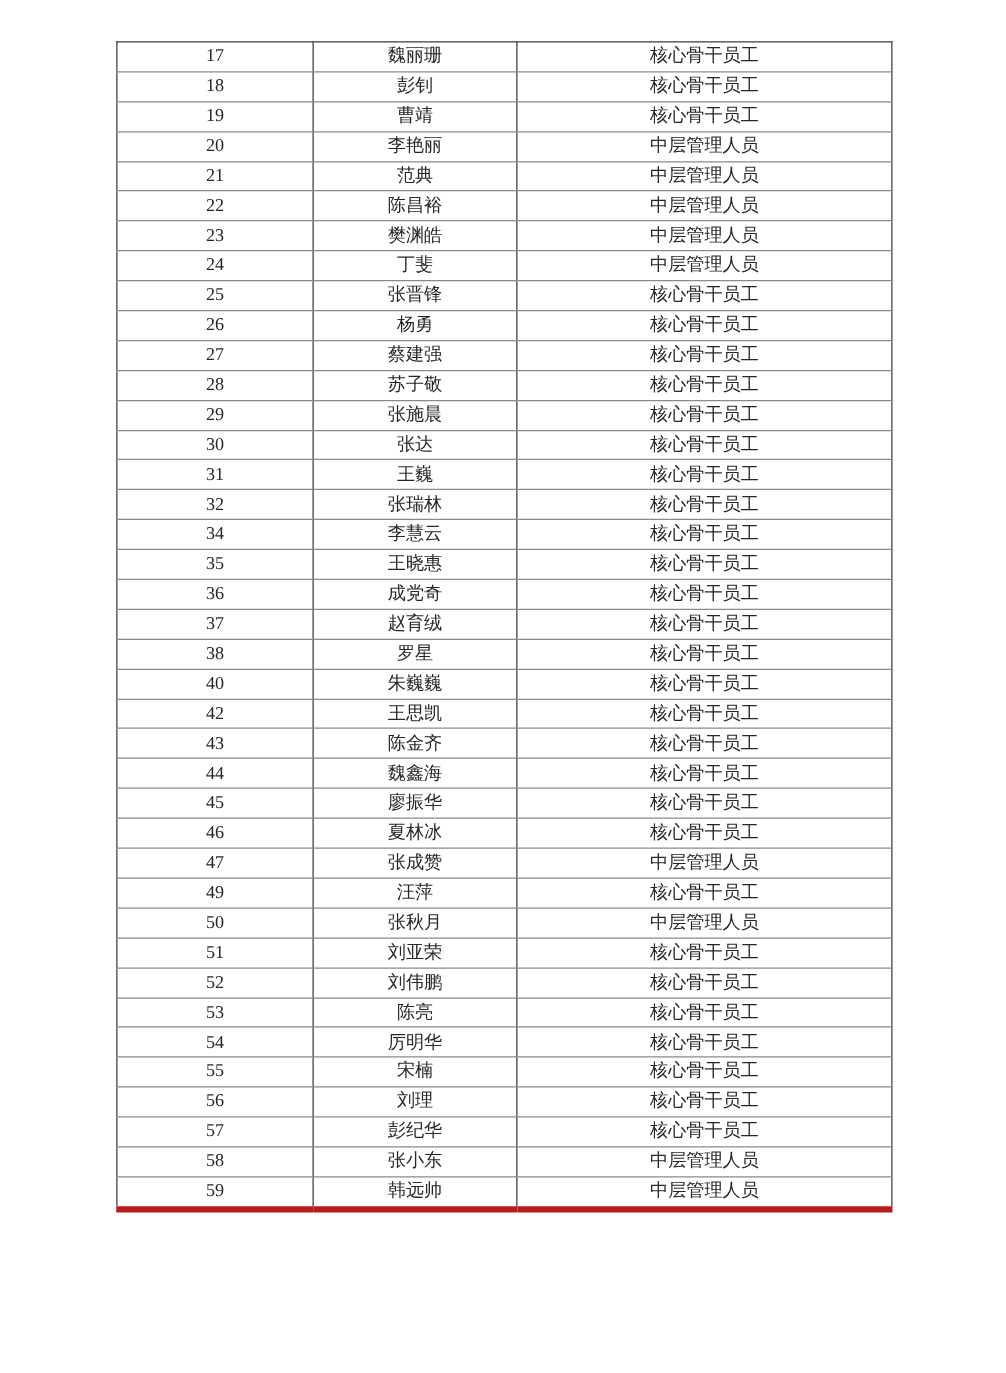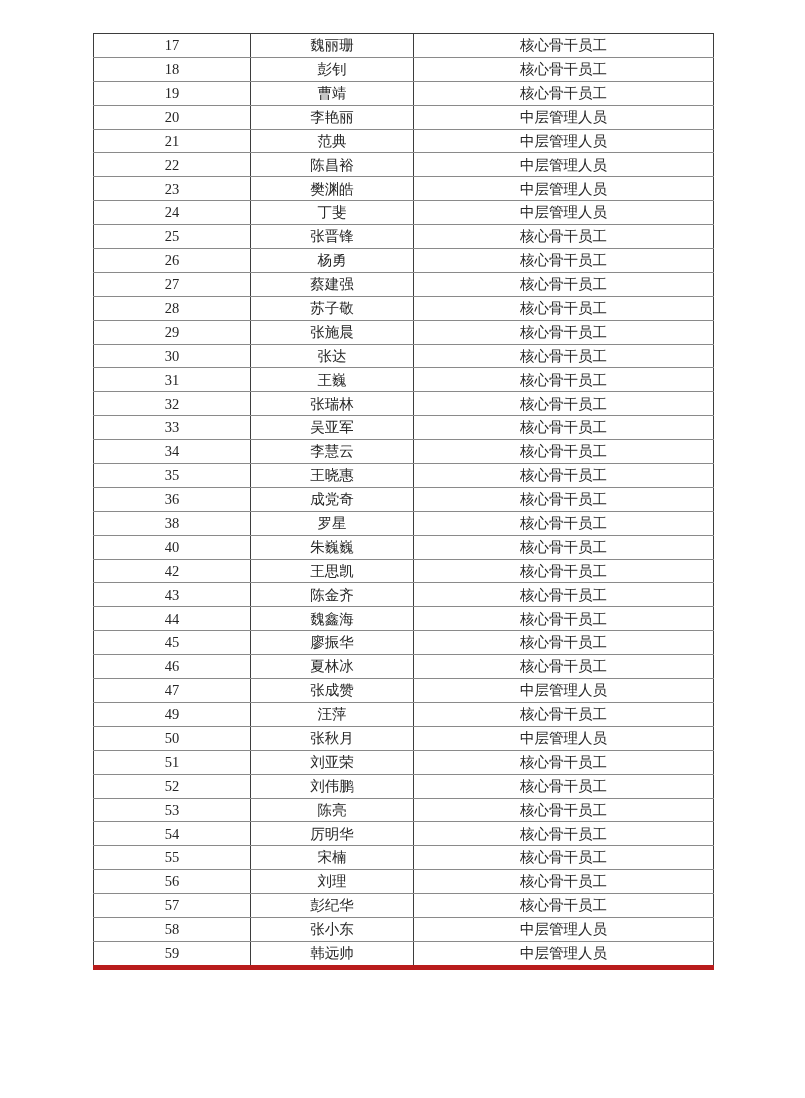--- a/index.html
+++ b/index.html
@@ -149,44 +149,44 @@
     <td>王巍</td>
     <td>核心骨干员工</td>
   </tr>
 
   <tr>
     <td>32</td>
     <td>张瑞林</td>
     <td>核心骨干员工</td>
   </tr>
 
-  <tr>
-    <td>33</td>
-    <td>吴亚军</td>
-    <td>核心骨干员工</td>
-  </tr>
 
   <tr>
     <td>34</td>
     <td>李慧云</td>
     <td>核心骨干员工</td>
   </tr>
 
   <tr>
     <td>35</td>
     <td>王晓惠</td>
     <td>核心骨干员工</td>
   </tr>
 
   <tr>
     <td>36</td>
     <td>成党奇</td>
     <td>核心骨干员工</td>
   </tr>
 
+  <tr>
+    <td>37</td>
+    <td>赵育绒</td>
+    <td>核心骨干员工</td>
+  </tr>
 
   <tr>
     <td>38</td>
     <td>罗星</td>
     <td>核心骨干员工</td>
   </tr>
 
 
   <tr>
     <td>40</td>

